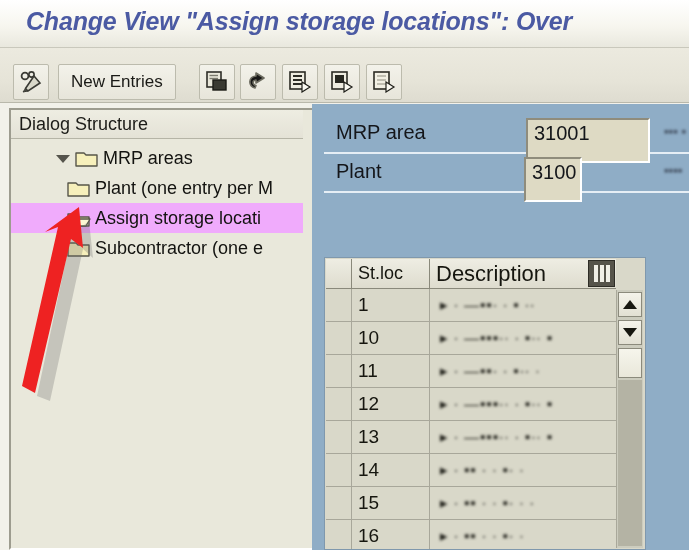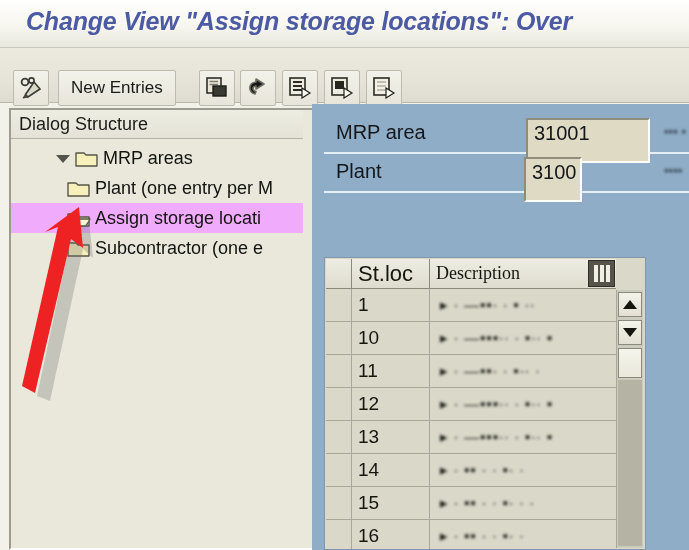--- a/index.html
+++ b/index.html
@@ -47,21 +47,21 @@
   .toolbar {
     position: absolute;
     left: 0; top: 48px;
     width: 689px; height: 55px;
     background: linear-gradient(to bottom, #eceadf 0%, #e6e4d8 60%, #dedcd0 100%);
     border-bottom: 1px solid #b9b8ab;
     box-sizing: border-box;
   }
   .tb-btn {
     position: absolute;
-    top: 22px;
+    top: 16px;
     height: 36px;
     box-sizing: border-box;
     background: linear-gradient(to bottom, #f3f2ea 0%, #e7e5da 100%);
     border: 1px solid #bcbbad;
     border-radius: 2px;
     display: flex;
     align-items: center;
     justify-content: center;
     color: #1a1a16;
     font-size: 16px;
@@ -222,31 +222,30 @@
     border-right: 1px solid #8a897b;
     box-sizing: border-box;
     background: linear-gradient(to bottom, #eeede3 0%, #dedcce 100%);
   }
   .th-stloc {
     width: 78px;
     border-right: 1px solid #8a897b;
     box-sizing: border-box;
     display: flex; align-items: center;
     padding-left: 6px;
+    font-size: 18px;
+    color: #16160f;
+  }
+  .th-desc {
+    flex: 1;
+    box-sizing: border-box;
+    display: flex; align-items: center;
+    padding-left: 6px;
     font-size: 22px;
     color: #16160f;
-  }
-  .th-desc {
-    flex: 1;
-    box-sizing: border-box;
-    display: flex; align-items: center;
-    padding-left: 6px;
-    font-size: 18px;
-    color: #16160f;
-    font-family: Liberation Serif, serif;
   }
   .tbl-row {
     display: flex;
     height: 33px;
     background: #d9d8c9;
     border-bottom: 1px solid #a8a79a;
     box-sizing: border-box;
   }
   .td-sel {
     width: 26px;

